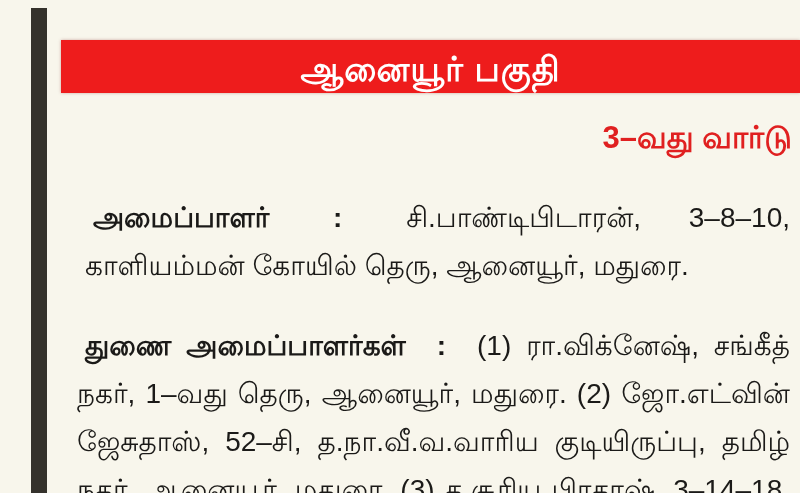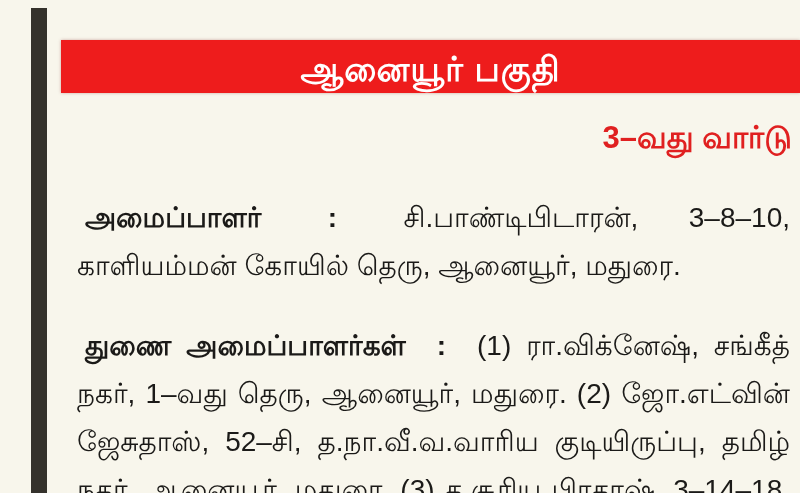--- a/index.html
+++ b/index.html
@@ -57,21 +57,21 @@
   }
   .body-text {
     padding-right: 2px;
   }
   .para {
     color: #1b1a18;
     font-size: 28px;
     line-height: 48px;
     text-align: justify;
   }
-  .para-organizer { margin-top: 12px; }
+  .para-organizer { margin-top: 12px; margin-left: 8px; }
   .para-deputies  { margin-top: 16px; }
   .para-deputies  { text-align-last: justify; }
   .para b { font-weight: bold; }
 </style>
 </head>
 <body>
 
 <div class="page">
   <div class="left-rule"></div>
 

